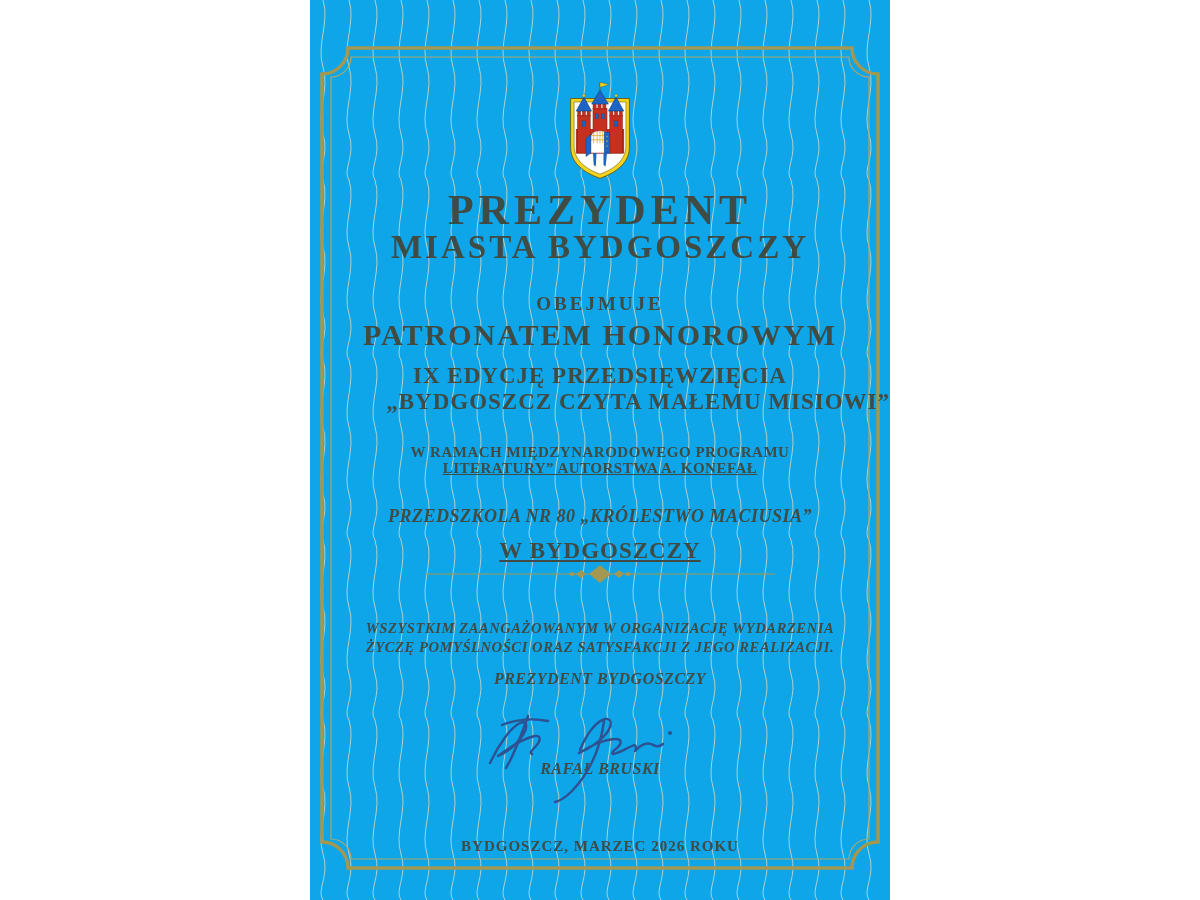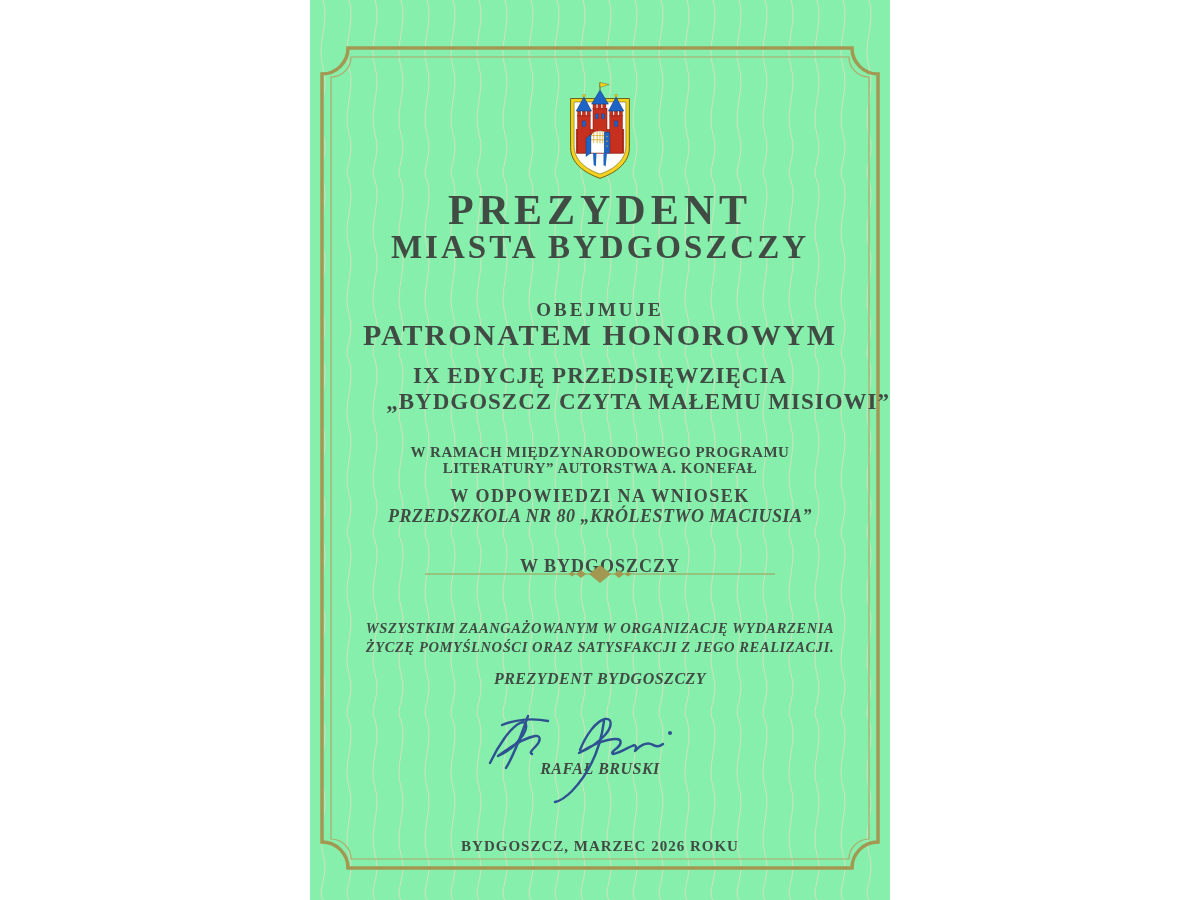--- a/index.html
+++ b/index.html
@@ -4,45 +4,45 @@
 <title>Patronat Honorowy — Prezydent Miasta Bydgoszczy</title>
 <style>
   * { margin:0; padding:0; box-sizing:border-box; }
   html,body { width:1200px; height:900px; background:#ffffff; overflow:hidden; }
   body { font-family:"Liberation Serif","DejaVu Serif",serif; }
 
   .stage { position:relative; width:1200px; height:900px; background:#ffffff; }
 
   .certificate {
     position:absolute; left:310px; top:0; width:580px; height:900px;
-    background:#86efac;
+    background:#0ea5e9;
   }
 
   .watermark { position:absolute; left:0; top:0; width:580px; height:900px; opacity:.75; }
 
   .frame { position:absolute; left:10px; top:46px; width:560px; height:824px; }
 
   .emblem { position:absolute; left:50%; top:80px; transform:translateX(-50%); width:70px; height:100px; }
 
   .line {
     position:absolute; left:0; width:100%; text-align:center;
     color:#404b44; font-weight:bold; white-space:nowrap;
   }
   .t-issuer1   { top:186px; font-size:42px; letter-spacing:5px; }
   .t-issuer2   { top:229px; font-size:33px; letter-spacing:3px; }
-  .t-action    { top:299px; font-size:19px; letter-spacing:3px; }
+  .t-action    { top:293px; font-size:19px; letter-spacing:3px; }
   .t-patronage { top:318px; font-size:30px; letter-spacing:2px; }
   .t-event1    { top:363px; font-size:23px; letter-spacing:1px; }
   .t-event2    { top:389px; font-size:23px; letter-spacing:1px;text-align:right; }
   .t-prog1     { top:444px; font-size:15px; letter-spacing:.5px; }
   .t-prog2     { top:442px; font-size:15px; letter-spacing:.5px; }
-  .t-prog3     { top:460px; font-size:15px; letter-spacing:.5px; }
+  .t-prog3     { top:460px; font-size:15px; letter-spacing:.5px;text-decoration:underline; }
   .t-request   { top:486px; font-size:18px; letter-spacing:1.5px; }
   .t-req1      { top:506px; font-size:18px; letter-spacing:.5px;font-style:italic; }
-  .t-req2      { top:556px; font-size:18px; letter-spacing:1px; }
+  .t-req2      { top:538px; font-size:23px; letter-spacing:1px;text-decoration:underline; }
   .divider     { position:absolute; left:115px; top:564px; width:350px; height:20px; }
   .t-wish1     { top:620px; font-size:14.5px; font-style:italic; letter-spacing:.6px; }
   .t-wish2     { top:639px; font-size:14.5px; font-style:italic; letter-spacing:.6px; }
   .t-sig-title { top:670px; font-size:16px; font-style:italic; letter-spacing:.5px; }
   .t-sig-name  { top:760px; font-size:16px; font-style:italic; letter-spacing:.5px; }
   .autograph   { position:absolute; left:170px; top:708px; width:220px; height:100px; z-index:3; }
   .t-footer    { top:838px; font-size:15px; letter-spacing:1px; }
 </style>
 </head>
 <body>
@@ -132,21 +132,20 @@
     </svg>
 
     <div class="line t-issuer1">PREZYDENT</div>
     <div class="line t-issuer2">MIASTA BYDGOSZCZY</div>
     <div class="line t-action">OBEJMUJE</div>
     <div class="line t-patronage">PATRONATEM HONOROWYM</div>
     <div class="line t-event1">IX EDYCJĘ PRZEDSIĘWZIĘCIA</div>
     <div class="line t-event2">„BYDGOSZCZ CZYTA MAŁEMU MISIOWI”</div>
     <div class="line t-prog1">W RAMACH MIĘDZYNARODOWEGO PROGRAMU</div>
     <div class="line t-prog3">LITERATURY” AUTORSTWA A. KONEFAŁ</div>
-    <div class="line t-request">W ODPOWIEDZI NA WNIOSEK</div>
     <div class="line t-req1">PRZEDSZKOLA NR 80 „KRÓLESTWO MACIUSIA”</div>
     <div class="line t-req2">W BYDGOSZCZY</div>
 
     <svg class="divider" xmlns="http://www.w3.org/2000/svg" viewBox="0 0 350 20">
       <line x1="0" y1="10" x2="350" y2="10" stroke="#a29852" stroke-width="1"></line>
       <polygon points="175,1 186,10 175,19 164,10" fill="#a29852"></polygon>
       <polygon points="156,6 161,10 156,14 151,10" fill="#a29852"></polygon>
       <polygon points="147,7.5 150.5,10 147,12.5 143.5,10" fill="#a29852"></polygon>
       <polygon points="194,6 199,10 194,14 189,10" fill="#a29852"></polygon>
       <polygon points="203,7.5 206.5,10 203,12.5 199.5,10" fill="#a29852"></polygon>

